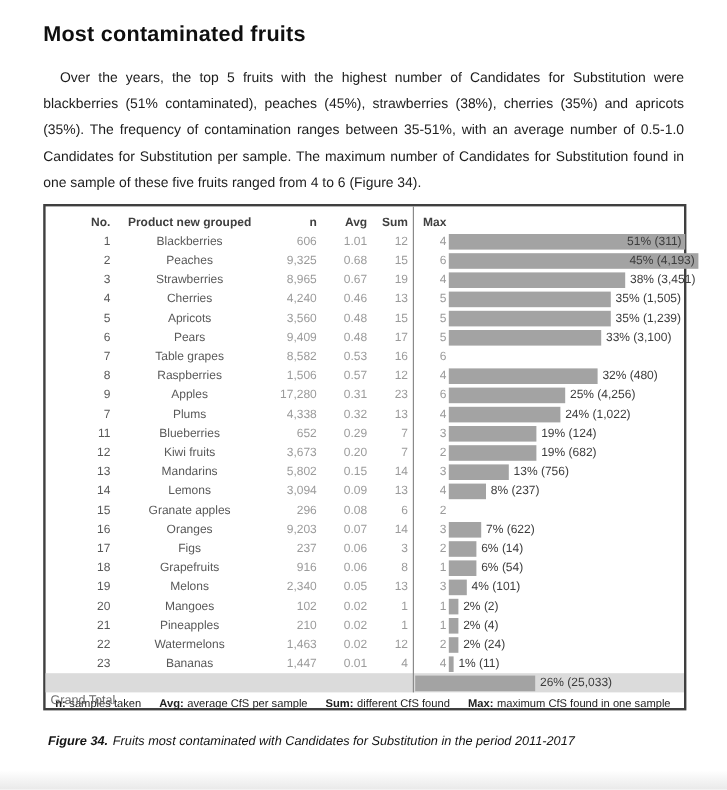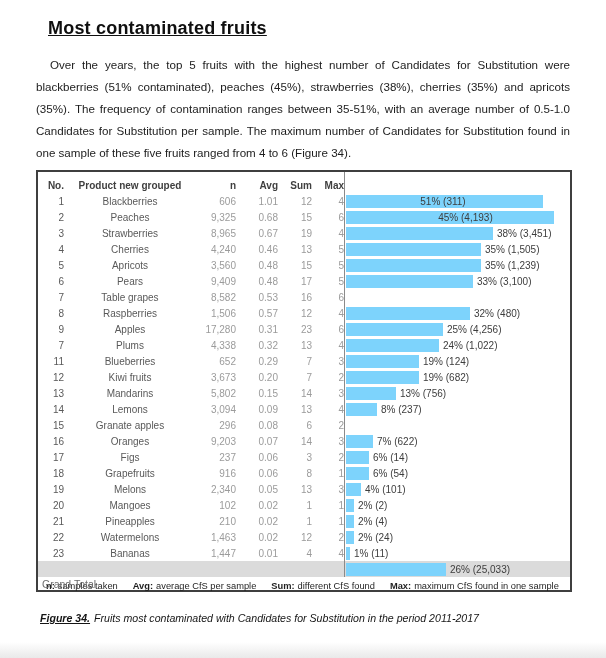--- a/index.html
+++ b/index.html
@@ -1,73 +1,73 @@
 <!DOCTYPE html>
 <html><head>
 <meta charset="utf-8">
 <style>
   html,body { margin:0; padding:0; }
   body {
     width:606px; height:658px; position:relative; overflow:hidden;
     background:#ffffff; font-family:"Liberation Sans", sans-serif;
   }
   .page-title {
-    position:absolute; left:48px; top:18px; margin:0;
-    font-size:18px; font-weight:bold; color:#0f0f0f; letter-spacing:0.2px;text-decoration:underline;
+    position:absolute; left:36px; top:18px; margin:0;
+    font-size:18px; font-weight:bold; color:#0f0f0f; letter-spacing:0.2px;
   }
   .body-text {
     position:absolute; left:36px; top:54px; width:534px; margin:0;
     font-size:11.6px; line-height:22px; color:#1c1c1c;
     text-align:justify; text-indent:14px;
   }
   .panel {
     position:absolute; left:36px; top:170px; width:536px; height:422px;
     box-sizing:border-box; border:2px solid #3f3f3f; background:#fff;
     padding-top:6px; font-size:10px; color:#595959;
   }
   .divider {
     position:absolute; left:306px; top:0; width:1px; height:405px;
     background:#8a8a8a; z-index:2;
   }
   .trow { display:flex; height:16px; align-items:center; position:relative; }
   .thead { height:15px; font-weight:bold; color:#3f3f3f; }
-  .c-no   { flex:none; width:26px;  text-align:right; box-sizing:border-box; }
+  .c-no   { flex:none; width:26px;  text-align:right; box-sizing:border-box;margin-left:28px; }
   .c-prod { flex:none; width:124px; text-align:center; padding-left:8px; box-sizing:border-box; }
   .c-n    { flex:none; width:48px;  text-align:right; box-sizing:border-box; }
   .c-avg  { flex:none; width:42px;  text-align:right; box-sizing:border-box; }
   .c-sum  { flex:none; width:34px;  text-align:right; box-sizing:border-box; }
   .c-max  { flex:none; width:32px;  text-align:right; box-sizing:border-box; }
   .val { color:#9b9b9b; }
   .chartcell {
     flex:1; height:100%; display:flex; align-items:center;
     padding-left:2px; position:relative; min-width:0;
   }
   .bar {
-    height:13px; background:#7dd3fc; flex:none;
-    display:flex; align-items:center; justify-content:center;
+    height:13px; background:#a3a3a3; flex:none;
+    display:flex; align-items:center; justify-content:flex-end;
   }
   .bar-label { font-size:10px; color:#3d3d3d; white-space:nowrap; }
   .bar-label.inside  { padding-right:3px; }
   .bar-label.outside { margin-left:4px; }
   .gtotal { background:#dbdbdb; }
   .gt-label {
     flex:none; width:306px; box-sizing:border-box; padding-left:4px;
     color:#6b6b6b; font-size:10.5px;margin-top:29px;
   }
   .legendrow {
     height:13px; margin-top:1px; display:flex; align-items:flex-end;
     padding-left:8px; font-size:9.3px; color:#1f1f1f; white-space:nowrap;
   }
   .legend-item { margin-right:15px; }
   .lg-term { font-weight:bold; margin-right:3px; }
   .caption {
     position:absolute; left:40px; top:612px; margin:0;
     font-size:10.6px; font-style:italic; color:#141414;
   }
-  .caption .cap-label { font-weight:bold; font-style:italic; margin-right:4px;text-decoration:underline; }
+  .caption .cap-label { font-weight:bold; font-style:italic; margin-right:4px; }
   .page-fade {
     position:absolute; left:0; right:0; bottom:0; height:16px;
     background:linear-gradient(#ffffff, #e9e9e9);
   }
 </style>
 </head>
 <body>
 
 <h1 class="page-title">Most contaminated fruits</h1>
 

